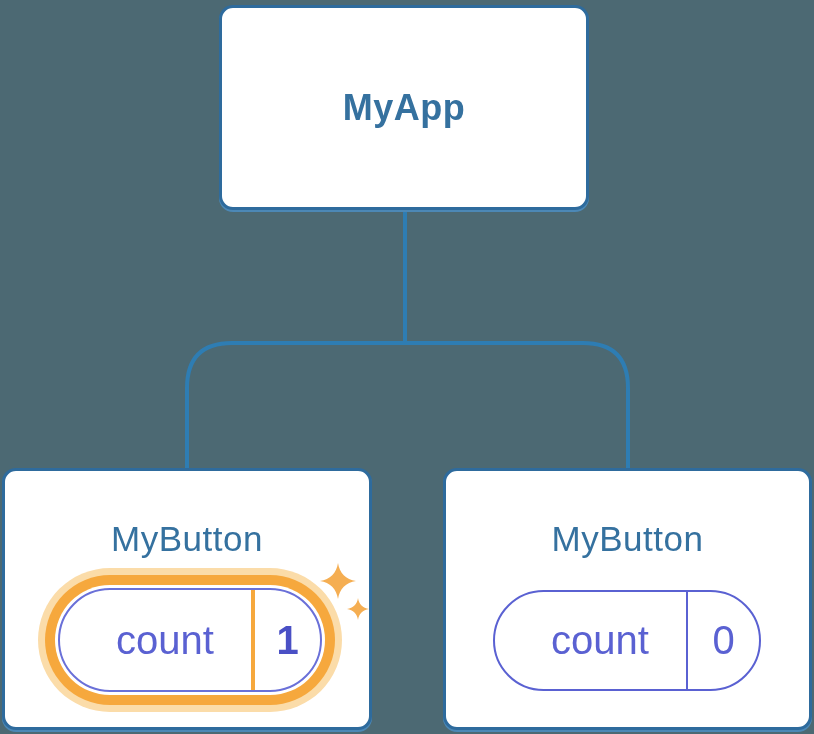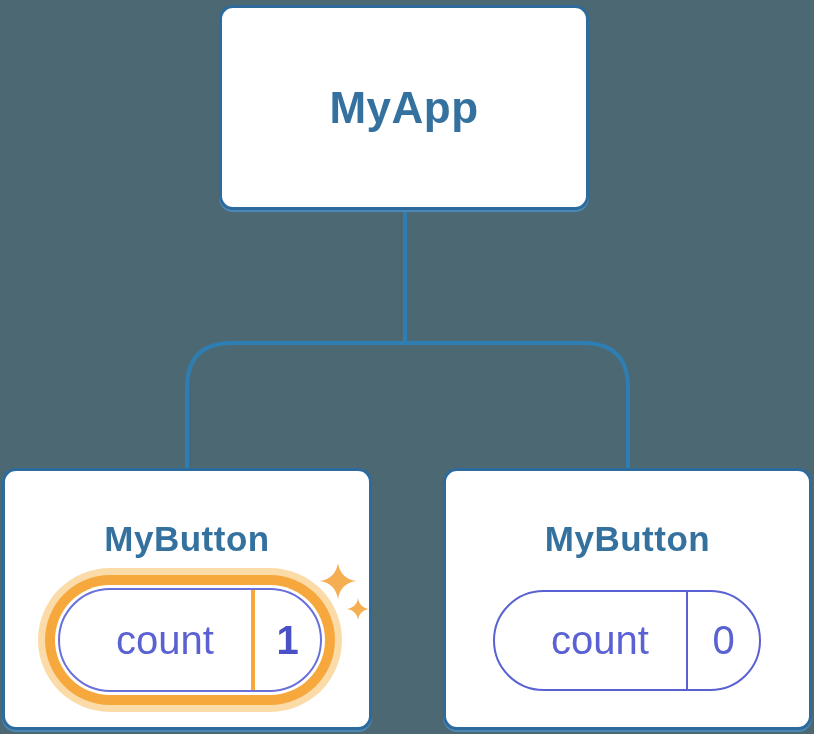--- a/index.html
+++ b/index.html
@@ -29,34 +29,34 @@
   }
   .node-root {
     left: 219px; top: 5px;
     width: 370px; height: 205px;
     display: flex;
     align-items: center;
     justify-content: center;
   }
   .node-title {
     color: #35719F;
-    font-size: 44px;
+    font-size: 36px;
     font-weight: 700;
     letter-spacing: 0.5px;
   }
   .node-child-left  { left: 2px;   top: 468px; width: 370px; height: 262px; }
   .node-child-right { left: 443px; top: 468px; width: 369px; height: 262px; }
   .child-title {
     position: absolute;
     left: 0; right: 0;
     top: 48px;
     text-align: center;
     color: #35719F;
     font-size: 35px;
-    font-weight: 700;
+    font-weight: 400;
     letter-spacing: 0.5px;
   }
   .state-pill {
     position: absolute;
     background: #ffffff;
     box-sizing: border-box;
     display: flex;
   }
   .pill-plain {
     left: 47px; top: 119px;

